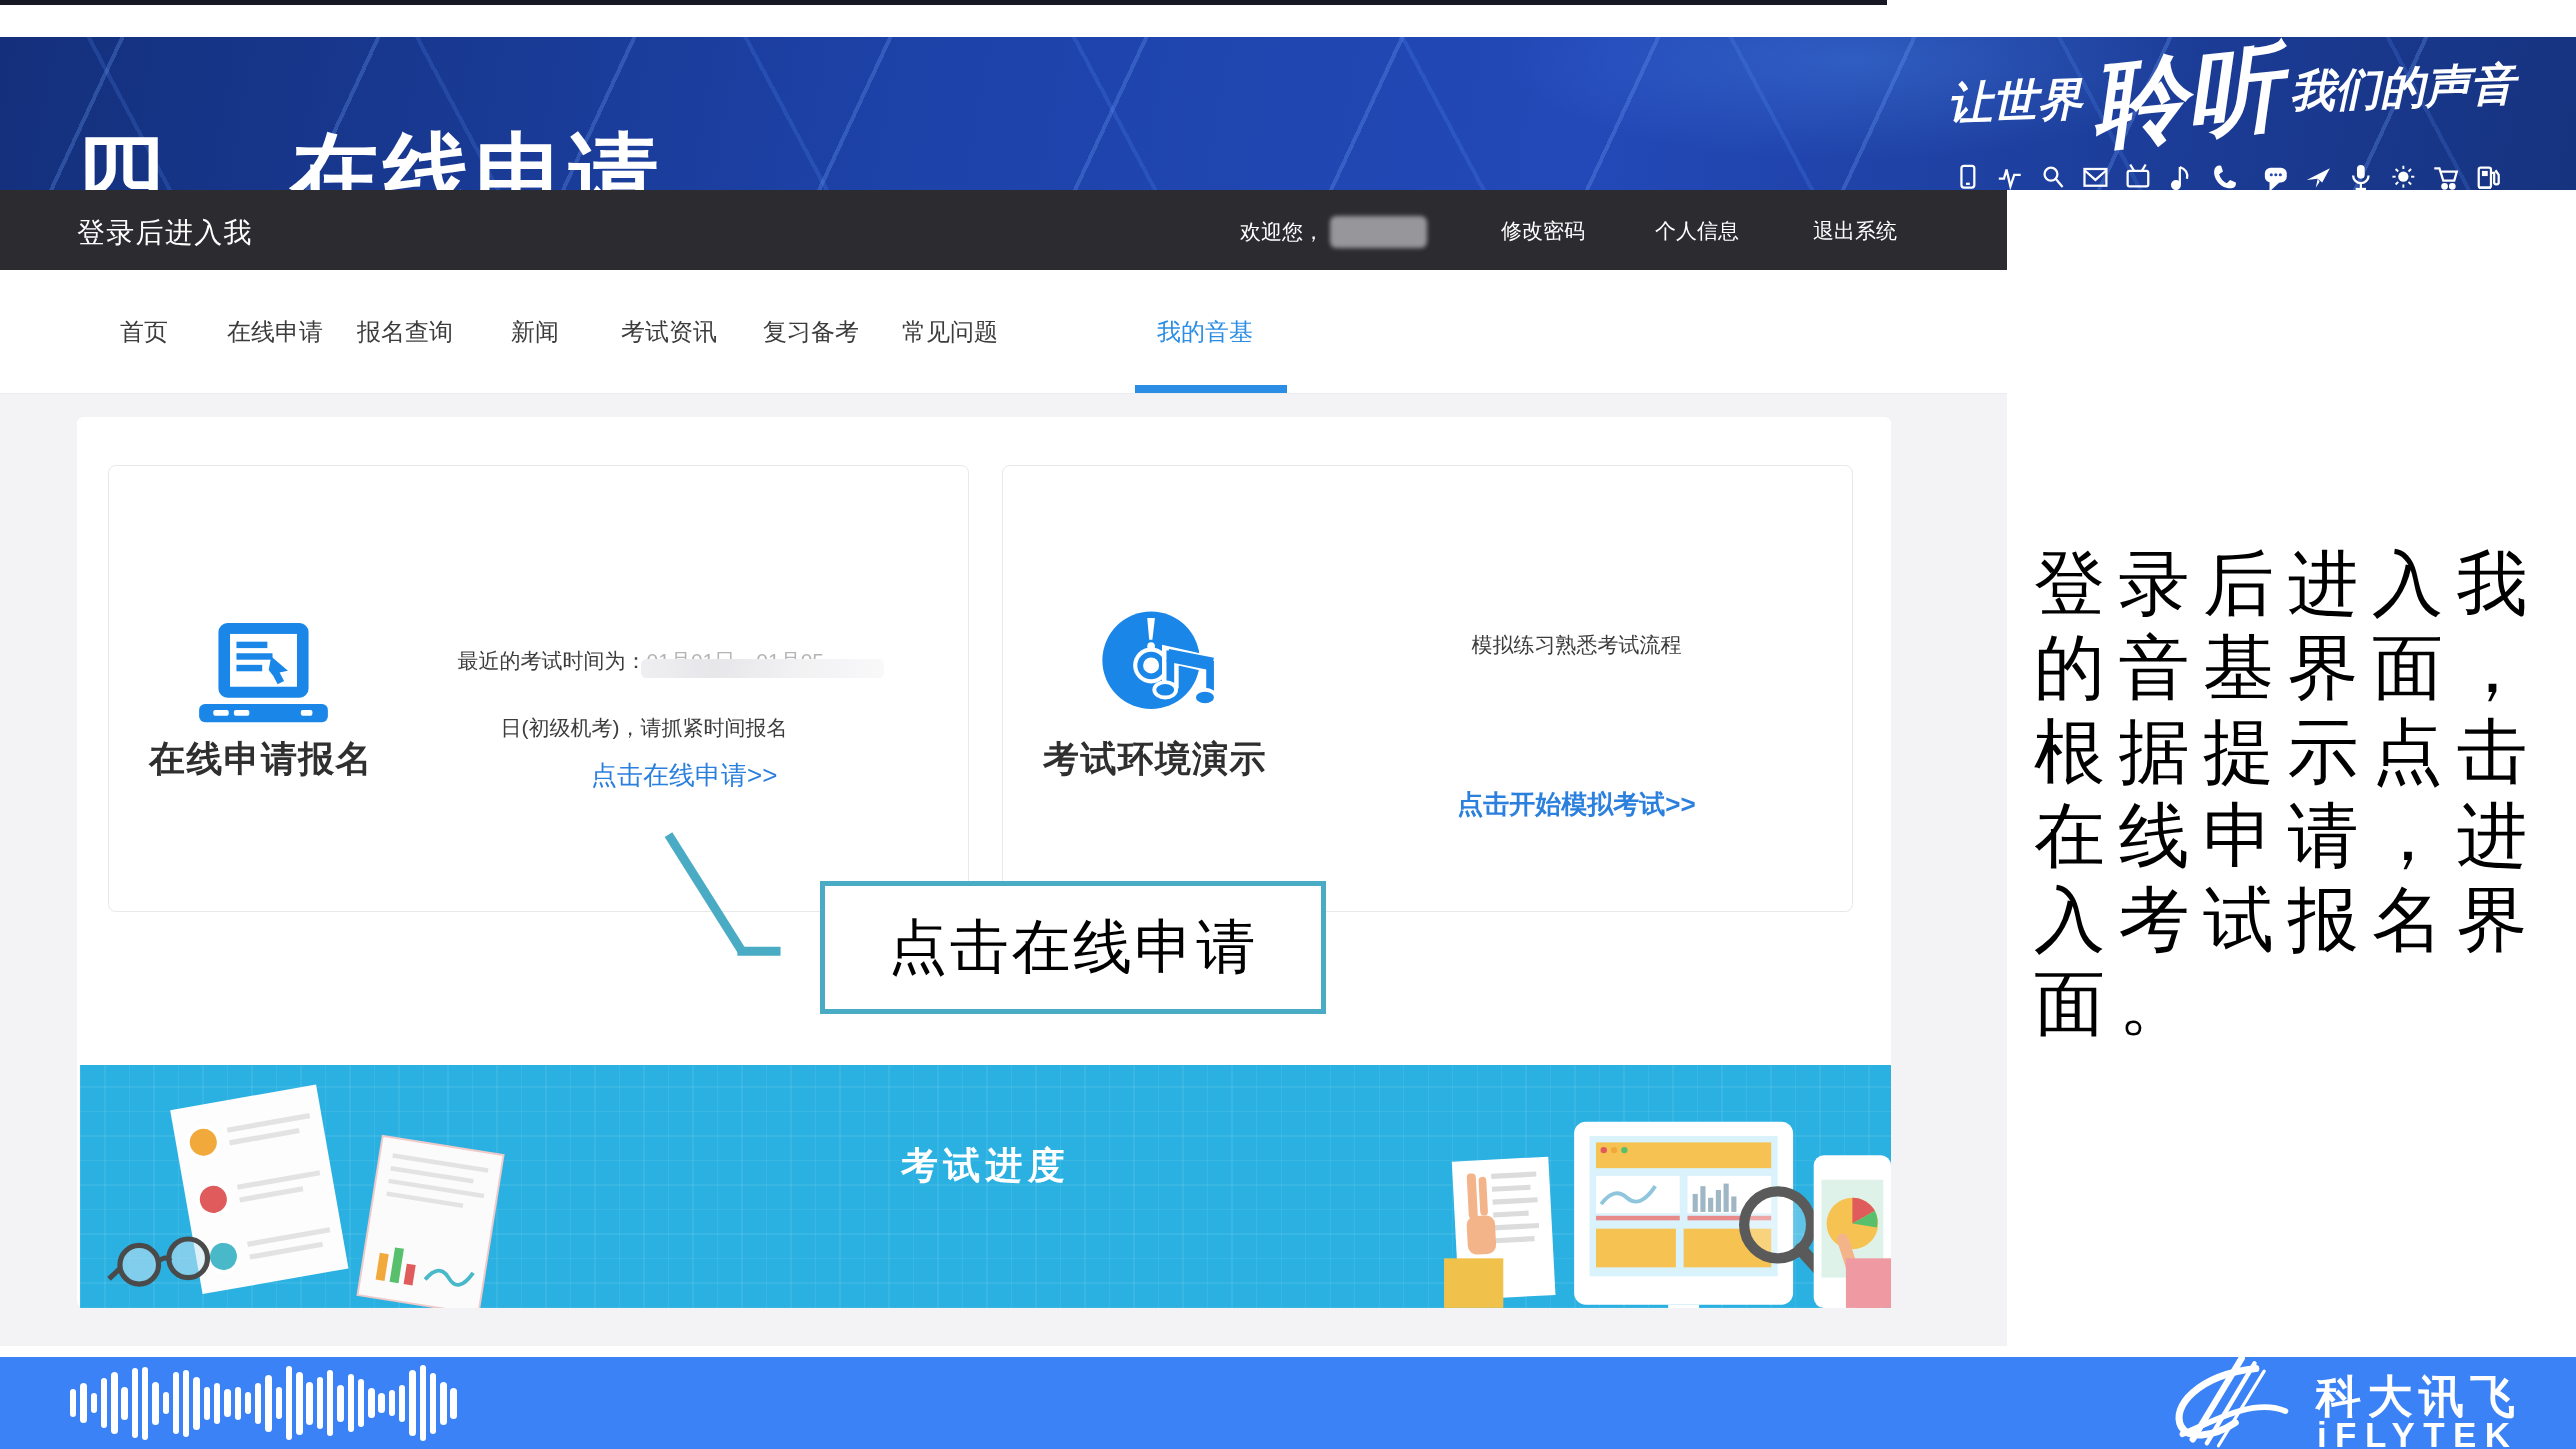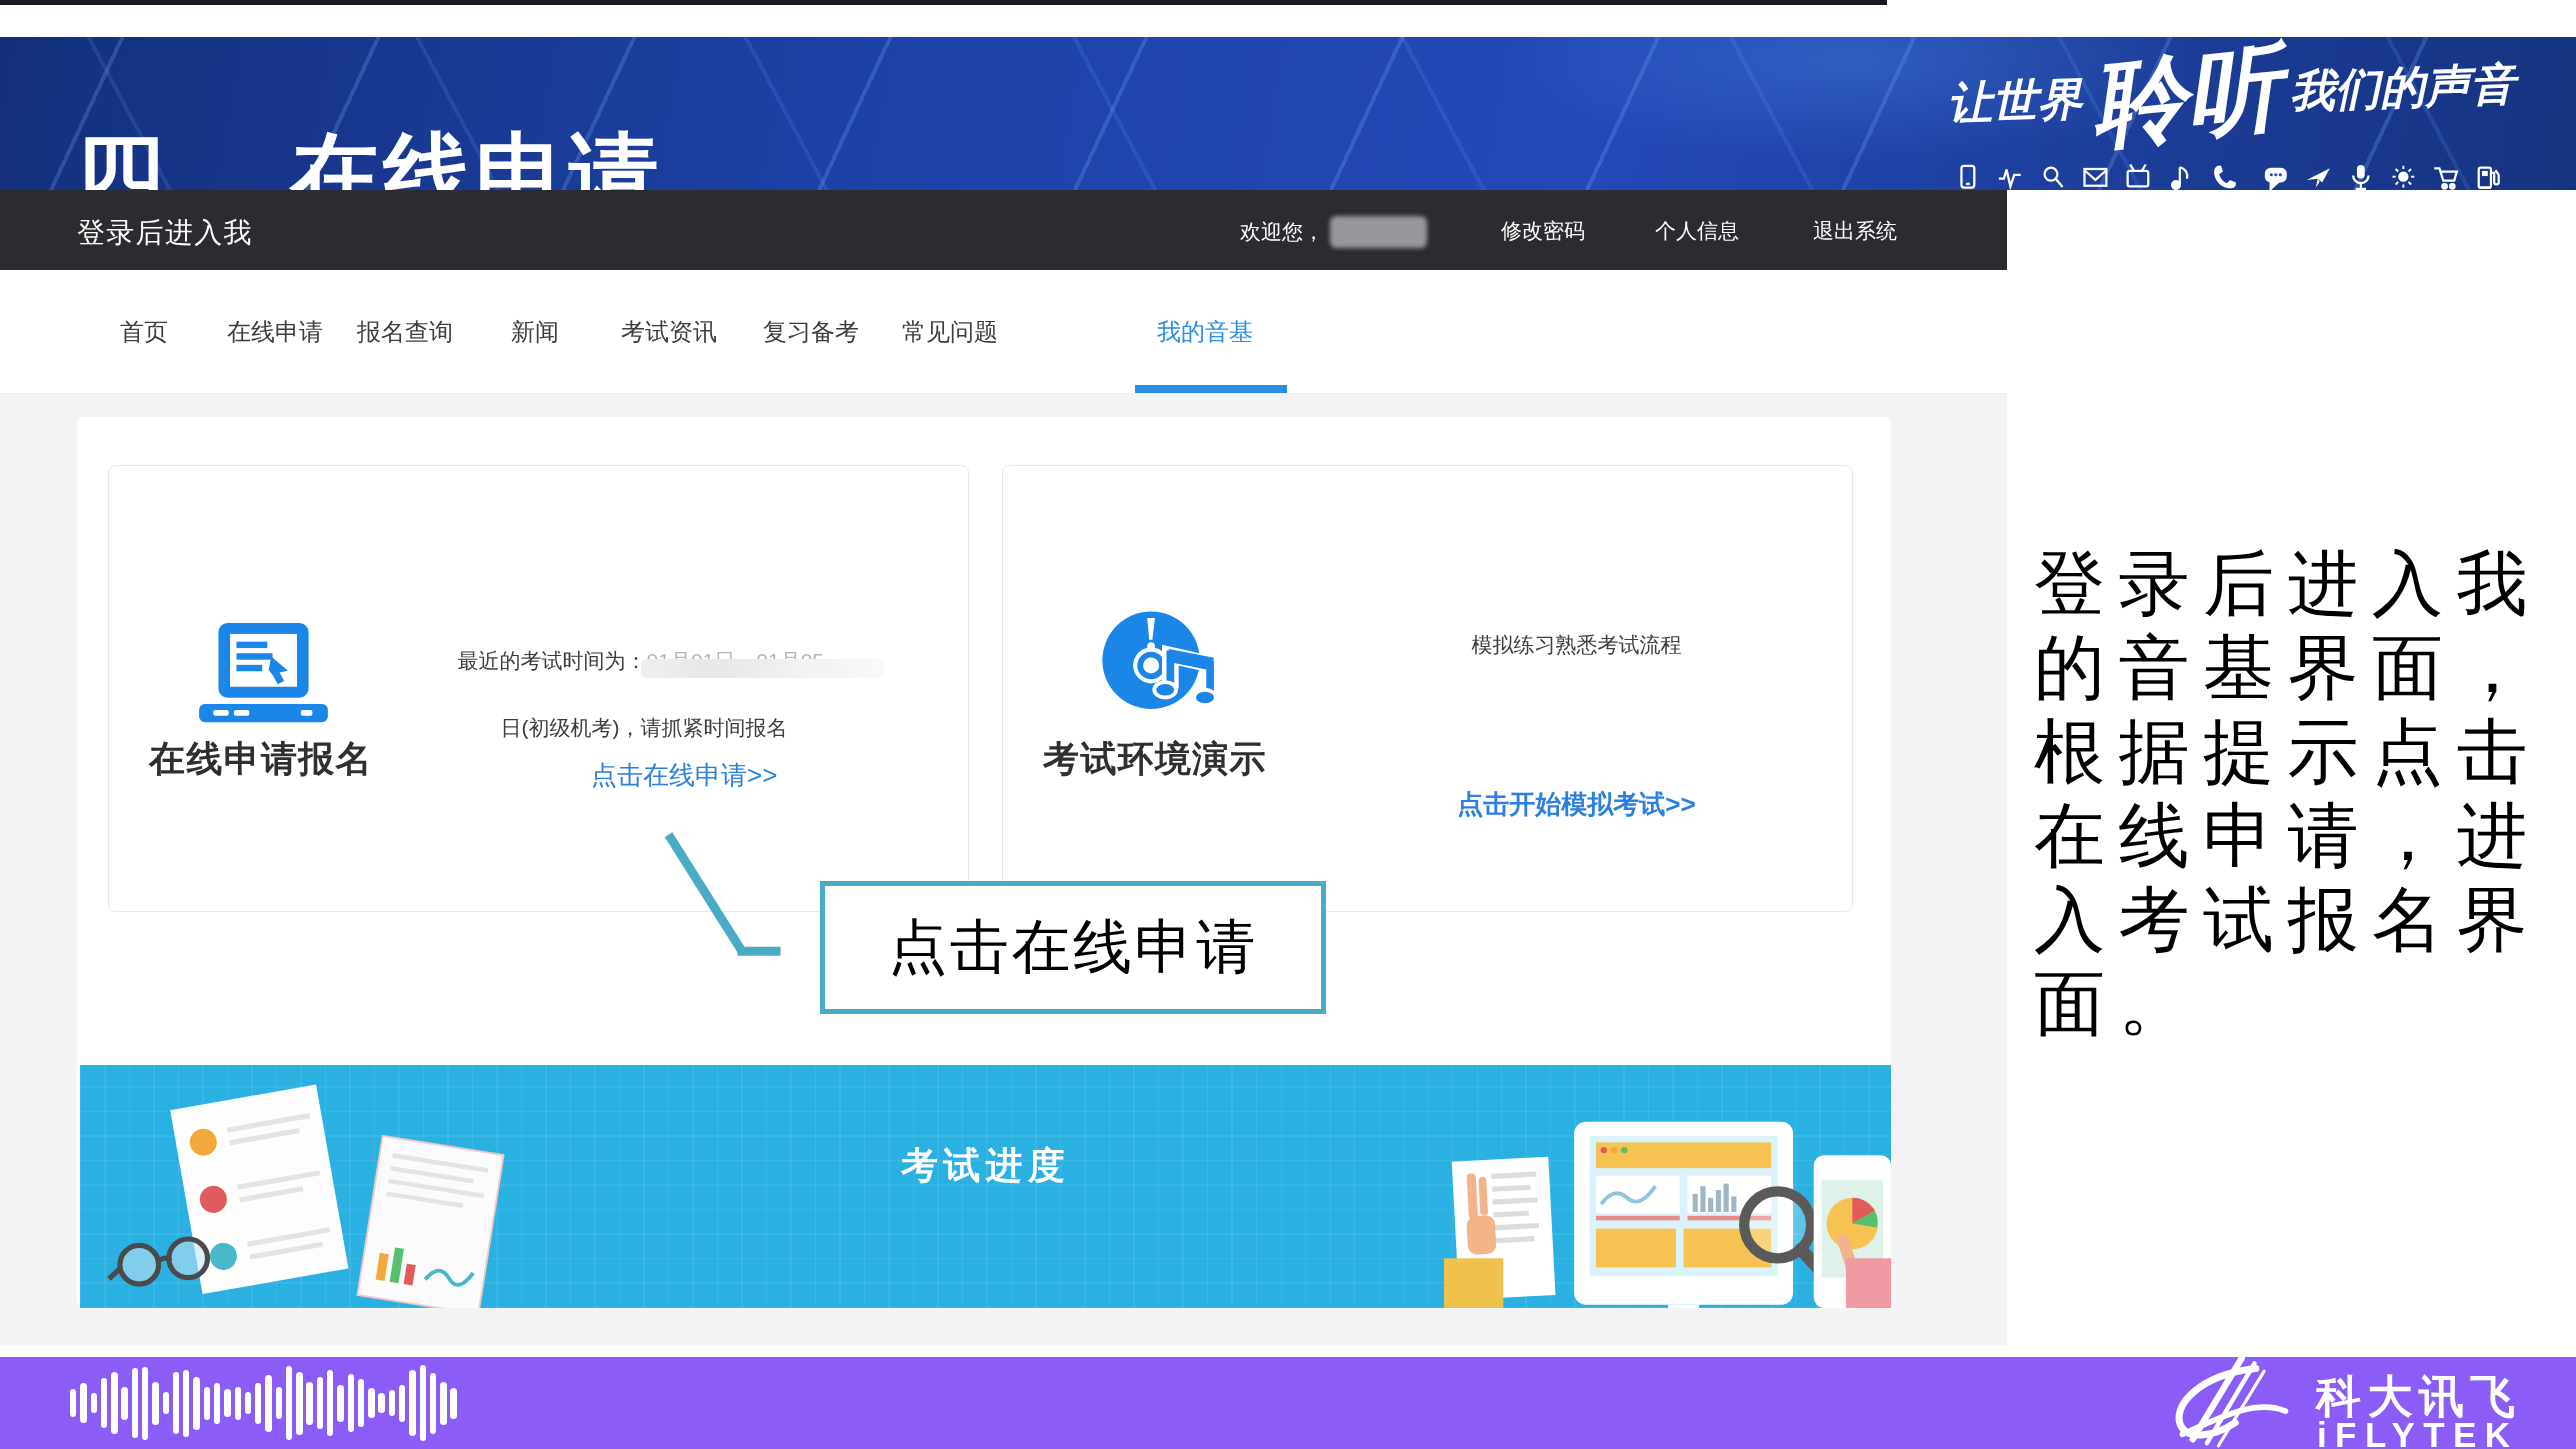--- a/index.html
+++ b/index.html
@@ -74,21 +74,21 @@
   .callout{position:absolute;left:820px;top:881px;width:506px;height:133px;background:#fff;
     border:5.8px solid #4aabc4;box-sizing:border-box;display:flex;align-items:center;justify-content:center;
     font-family:"Liberation Serif","DejaVu Serif",serif;font-size:59px;color:#000;letter-spacing:2.6px;}
 
   
   .annotation{position:absolute;left:2034px;top:542px;width:535px;
     font-family:"Liberation Serif","DejaVu Serif",serif;font-size:71px;line-height:84px;letter-spacing:13.5px;color:#000;}
 
   
   .bottom-strip{position:absolute;left:0;top:1346px;width:2576px;height:11px;background:#fff;}
-  .footer{position:absolute;left:0;top:1357px;width:2576px;height:92px;background:#8b5cf6;}
+  .footer{position:absolute;left:0;top:1357px;width:2576px;height:92px;background:#3b82f6;}
   .waveform{position:absolute;left:70px;top:0;height:92px;display:flex;align-items:center;gap:3.9px;}
   .waveform i{display:block;width:6.4px;border-radius:3.9px;background:#fff;}
   .brand-cn{position:absolute;left:2316px;top:10.3px;font-size:45px;font-weight:bold;color:#fff;letter-spacing:6.4px;}
   .brand-en{position:absolute;left:2317px;top:58px;font-size:35px;font-weight:bold;color:#fff;letter-spacing:8.4px;}
 </style>
 </head>
 <body>
 
 <div class="slide">
 

